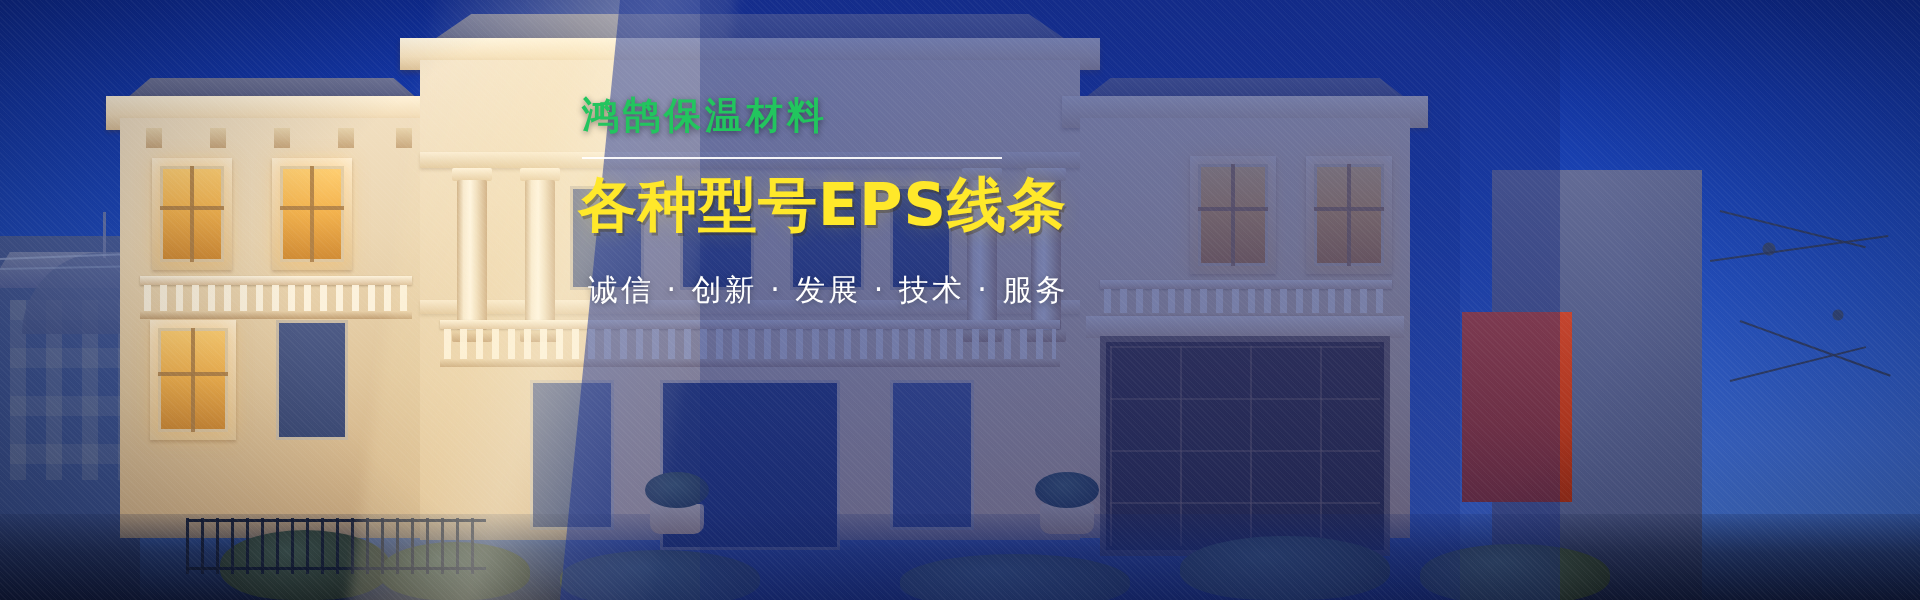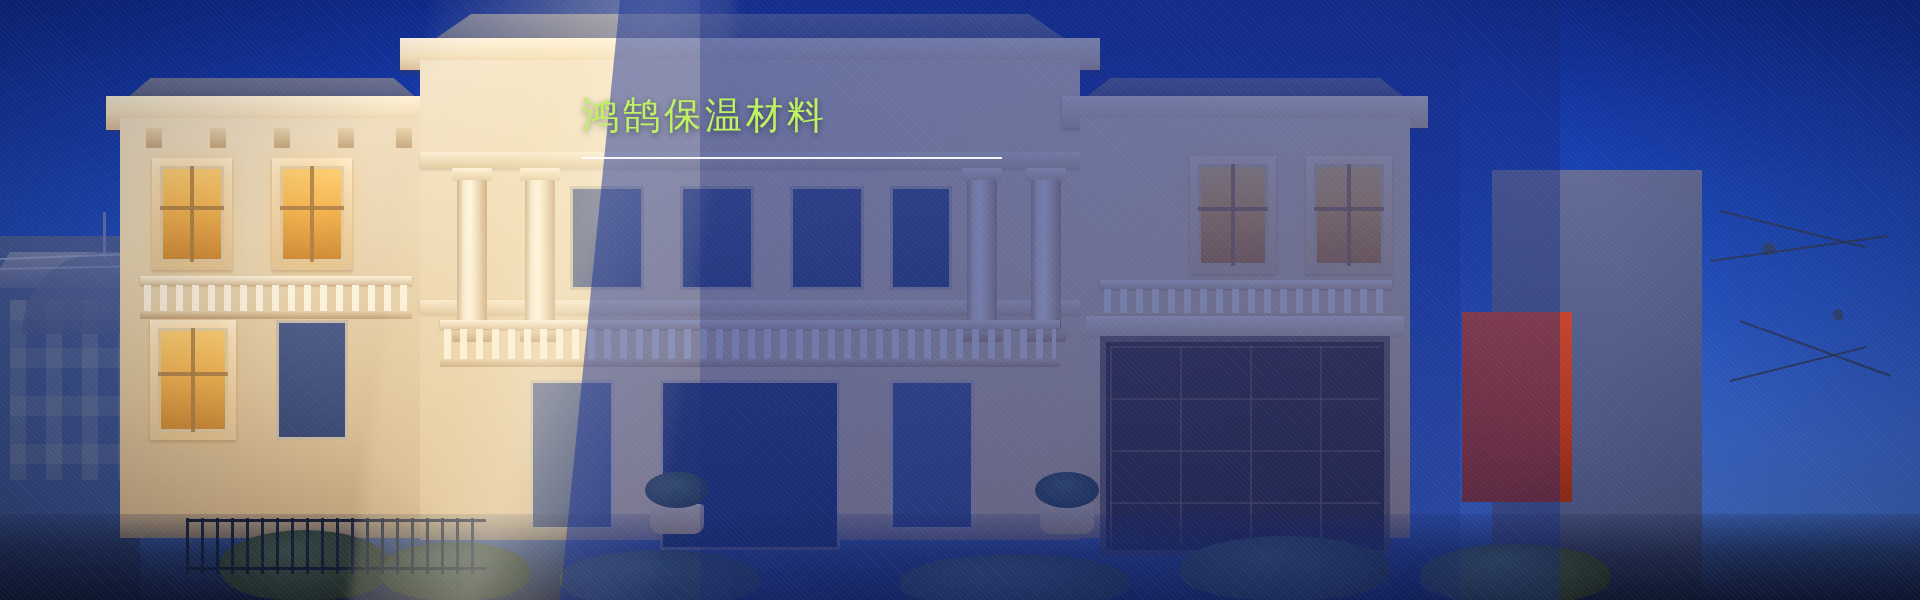--- a/index.html
+++ b/index.html
@@ -288,22 +288,22 @@
   .content {
     position:absolute; left:0; top:0; width:1920px; height:600px;
     pointer-events:none;
   }
   .text-block {
     position:absolute; left:560px; top:96px; width:460px;
     pointer-events:auto;
   }
 
   .brand {
-    font-size:37px; line-height:1.1; color:#bef264; letter-spacing:4px;
-    font-weight:400; padding-left:22px;
+    font-size:37px; line-height:1.1; color:#22c55e; letter-spacing:4px;
+    font-weight:700; padding-left:22px;
     text-shadow:0 2px 6px rgba(0,0,0,0.45);
     white-space:nowrap;
   }
 
   .rule {
     margin:20px 0 14px 22px; width:420px; height:2px;
     background:rgba(255,255,255,0.92);
   }
 
   .headline { padding-left:18px; }
@@ -464,18 +464,20 @@
   <div class="texture"></div>
 
   <div class="content">
     <div class="text-block">
 
       <div class="brand">鸿鹄保温材料</div>
 
       <div class="rule"></div>
 
       <div class="headline">
+        <div class="headline-line">各种型号EPS线条</div>
       </div>
 
+      <div class="tagline">诚信 · 创新 · 发展 · 技术 · 服务</div>
     </div>
   </div>
 
 </div>
 
 </body></html>

